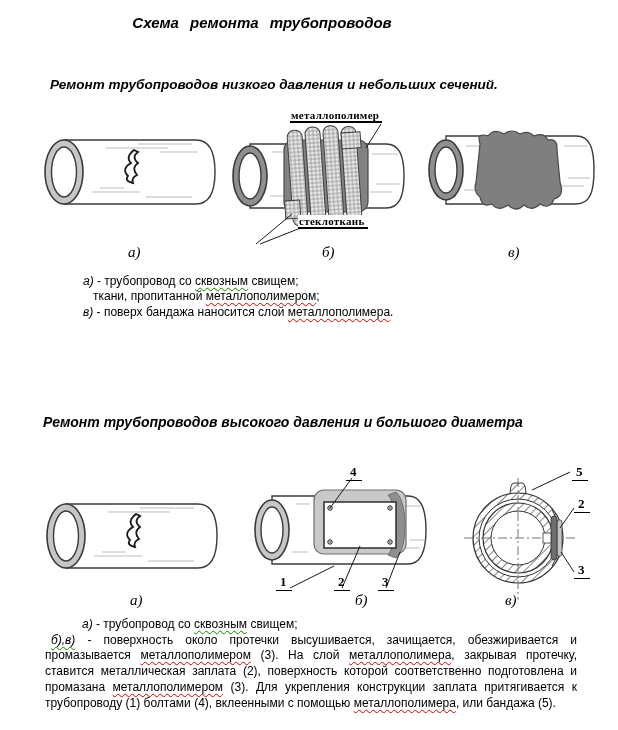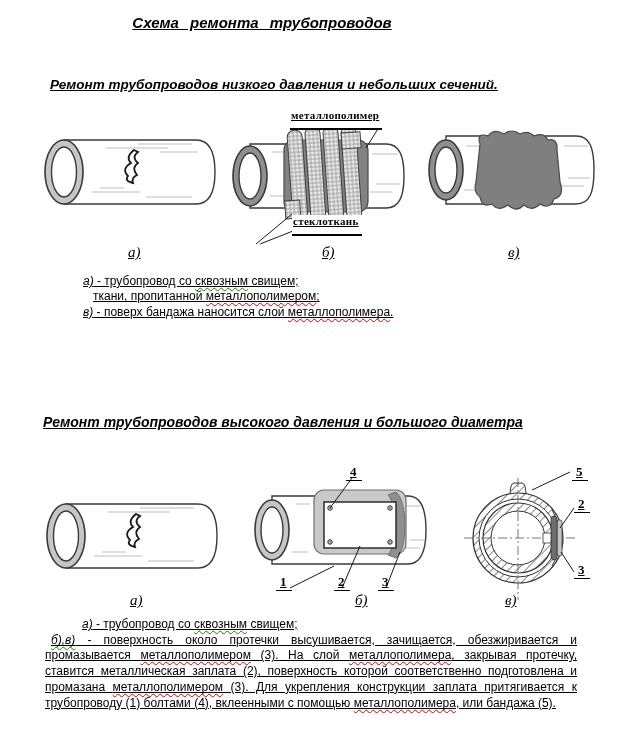--- a/index.html
+++ b/index.html
@@ -1,25 +1,25 @@
 <!DOCTYPE html>
 <html><head>
 <meta charset="utf-8">
 <style>
   html,body{margin:0;padding:0;background:#fff;}
   #page{position:relative;width:618px;height:730px;background:#fff;overflow:hidden;
         font-family:"Liberation Sans",sans-serif;color:#000;}
-  .abs{position:absolute;text-decoration:underline;}
+  .abs{position:absolute;}
   .title{left:0;width:524px;text-align:center;top:14px;font-weight:bold;font-style:italic;
          font-size:15px;word-spacing:7px;}
   .h1{left:50px;top:77px;font-weight:bold;font-style:italic;font-size:13.5px;}
   .h2{left:43px;top:414px;font-weight:bold;font-style:italic;font-size:14px;}
   .caption{font-family:"Liberation Serif",serif;font-style:italic;font-size:15px;}
   .anno{font-family:"Liberation Serif",serif;font-weight:bold;font-size:11px;
-        border-bottom:2px solid #000;padding:0 3px 7px 1px;letter-spacing:.3px;background:#fff;}
+        border-bottom:2px solid #000;padding:0 3px 0 1px;letter-spacing:.3px;background:#fff;}
   .callout{font-family:"Liberation Serif",serif;font-weight:bold;font-size:13px;
            border-bottom:1.5px solid #000;padding:0 5px 0 4px;background:transparent;}
   .noteblock{font-size:12px;line-height:15.4px;}
   .nb1{left:83px;top:274px;width:500px;}
   .nb2{left:45px;top:617px;width:532px;line-height:15.7px;}
   .nb1 .cont{margin-left:10px;}
   .jline{text-align:justify;text-align-last:justify;}
   .ind1{padding-left:37px;}
   .ind2 span:first-child{margin-left:6px;}
   .u-r{text-decoration-line:underline;text-decoration-style:wavy;text-decoration-color:#d40000;
@@ -86,21 +86,21 @@
         <rect x="116" y="12" width="19" height="16" fill="url(#grid)" stroke="#3f3f3f" stroke-width="1"></rect>
         <rect x="55" y="76" width="15" height="18" fill="url(#grid)" stroke="#3f3f3f" stroke-width="1"></rect>
       </g>
       <ellipse cx="22" cy="54" rx="17" ry="30" fill="#8f8f8f" stroke="#3a3a3a" stroke-width="1.6"></ellipse>
       <ellipse cx="22" cy="54" rx="11" ry="23" fill="#fff" stroke="#3a3a3a" stroke-width="1.4"></ellipse>
       <line x1="138" y1="26" x2="153" y2="2" stroke="#1a1a1a" stroke-width="1"></line>
       <path d="M64 92 L28 122 M98 96 L32 122" stroke="#1a1a1a" stroke-width="1" fill="none"></path>
     </svg>
   </div>
   <div class="abs anno" style="left:290px;top:109px">металлополимер</div>
-  <div class="abs anno" style="left:292px;top:215px">стеклоткань</div>
+  <div class="abs anno" style="left:298px;top:215px">стеклоткань</div>
 
   <div class="abs" style="left:424px;top:128px">
     <svg width="185" height="88" viewBox="0 0 185 88">
       <path d="M22 8 H152 C166 8 170 20 170 42 C170 64 166 76 152 76 H22 Z" fill="#fff" stroke="#3a3a3a" stroke-width="1.4"></path>
       <g stroke="#bdbdbd" stroke-width="1">
         <line x1="140" y1="18" x2="164" y2="18"></line>
           <line x1="144" y1="50" x2="166" y2="50"></line>
         <line x1="138" y1="58" x2="160" y2="58"></line>
           <line x1="42" y1="18" x2="56" y2="18"></line>
         <line x1="40" y1="62" x2="54" y2="62"></line>

